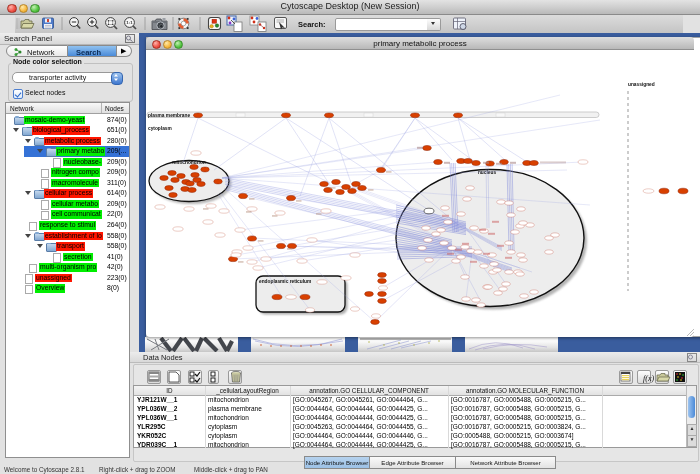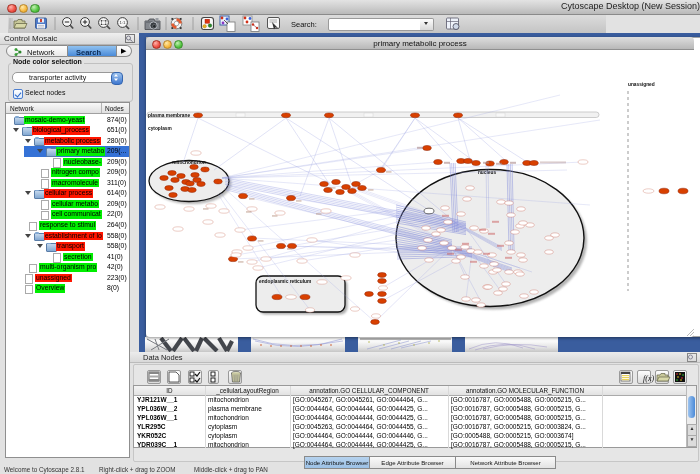--- a/index.html
+++ b/index.html
@@ -2,26 +2,26 @@
 <html><head>
 <meta charset="utf-8">
 <style>
 html,body{margin:0;padding:0;}
 #app{position:relative;width:700px;height:474px;overflow:hidden;
  font-family:"Liberation Sans",sans-serif;background:#e2e2e2;}
 .abs{position:absolute;}
 
 #mactitle{left:0;top:0;width:700px;height:14px;
  background:linear-gradient(#e3e3e3,#cfcfcf 50%,#b9b9b9);border-bottom:1px solid #8a8a8a;}
-#mactitle .t{position:absolute;left:0;right:0;top:1px;text-align:right;
+#mactitle .t{position:absolute;left:0;right:0;top:1px;text-align:center;
  font-size:9px;color:#222;}
 .light{position:absolute;top:3.5px;width:7.5px;height:7.5px;border-radius:50%;}
 
-#toolbar{left:8px;top:15px;width:598px;height:18px;
- background:linear-gradient(#dcdcdc,#c4c4c4);border-bottom:1px solid #9a9a9a;}
+#toolbar{left:15px;top:15px;width:668px;height:18px;
+ background:linear-gradient(#dcdcdc,#c4c4c4);border-bottom:1px solid #9a9a9a;font-weight:bold;}
 
 #cpanel{left:0;top:33px;width:139px;height:430px;background:#e2e2e2;}
 #cptitle{left:0;top:0;width:139px;height:11px;background:linear-gradient(#efefef,#d8d8d8);
  border-bottom:1px solid #b5b5b5;}
 #cptitle span{position:absolute;left:4px;top:1px;font-size:8px;color:#222;}
 
 .seg{position:absolute;top:12px;height:12px;border:1px solid #8a8a8a;background:linear-gradient(#ffffff,#e9e9e9);box-sizing:border-box;}
 
 #fs{left:8px;top:30px;width:123px;height:37px;border:1px solid #c0c0c0;border-radius:3px;}
 #fslabel{left:11px;top:25px;font-size:7px;font-weight:bold;color:#111;background:#e2e2e2;padding:0 2px;}
@@ -213,21 +213,21 @@
     <rect x="0.5" y="1" width="12" height="11" rx="1" fill="#eef2fa" stroke="#667" stroke-width="0.9"></rect>
     <line x1="0.5" y1="4.5" x2="12.5" y2="4.5" stroke="#667" stroke-width="0.7"></line>
     <line x1="4.5" y1="1" x2="4.5" y2="12" stroke="#667" stroke-width="0.7"></line>
     <circle cx="10" cy="9.5" r="3" fill="#cfd8e8" stroke="#445" stroke-width="0.8"></circle>
    </g>
   </svg>
  </div>
 
  <div id="cpanel" class="abs">
   <div id="cptitle" class="abs">
-        <span>Control Mosaic</span>
+        <span>Search Panel</span>
    <svg width="10" height="9" style="position:absolute;right:4px;top:1px">
     <rect x="0.5" y="0.5" width="9" height="8" fill="none" stroke="#777" stroke-width="1"></rect>
     <circle cx="3.5" cy="4" r="2" fill="none" stroke="#778" stroke-width="1"></circle>
     <line x1="5" y1="5.5" x2="7.5" y2="7.5" stroke="#778" stroke-width="1"></line>
    </svg>
   </div>
 
   <div class="seg" style="left:6px;width:62px;border-radius:7px 0 0 7px;">
     <svg width="10" height="10" style="position:absolute;left:6px;top:0.5px">
      <circle cx="3" cy="2.5" r="1.5" fill="#3fa43f"></circle>

